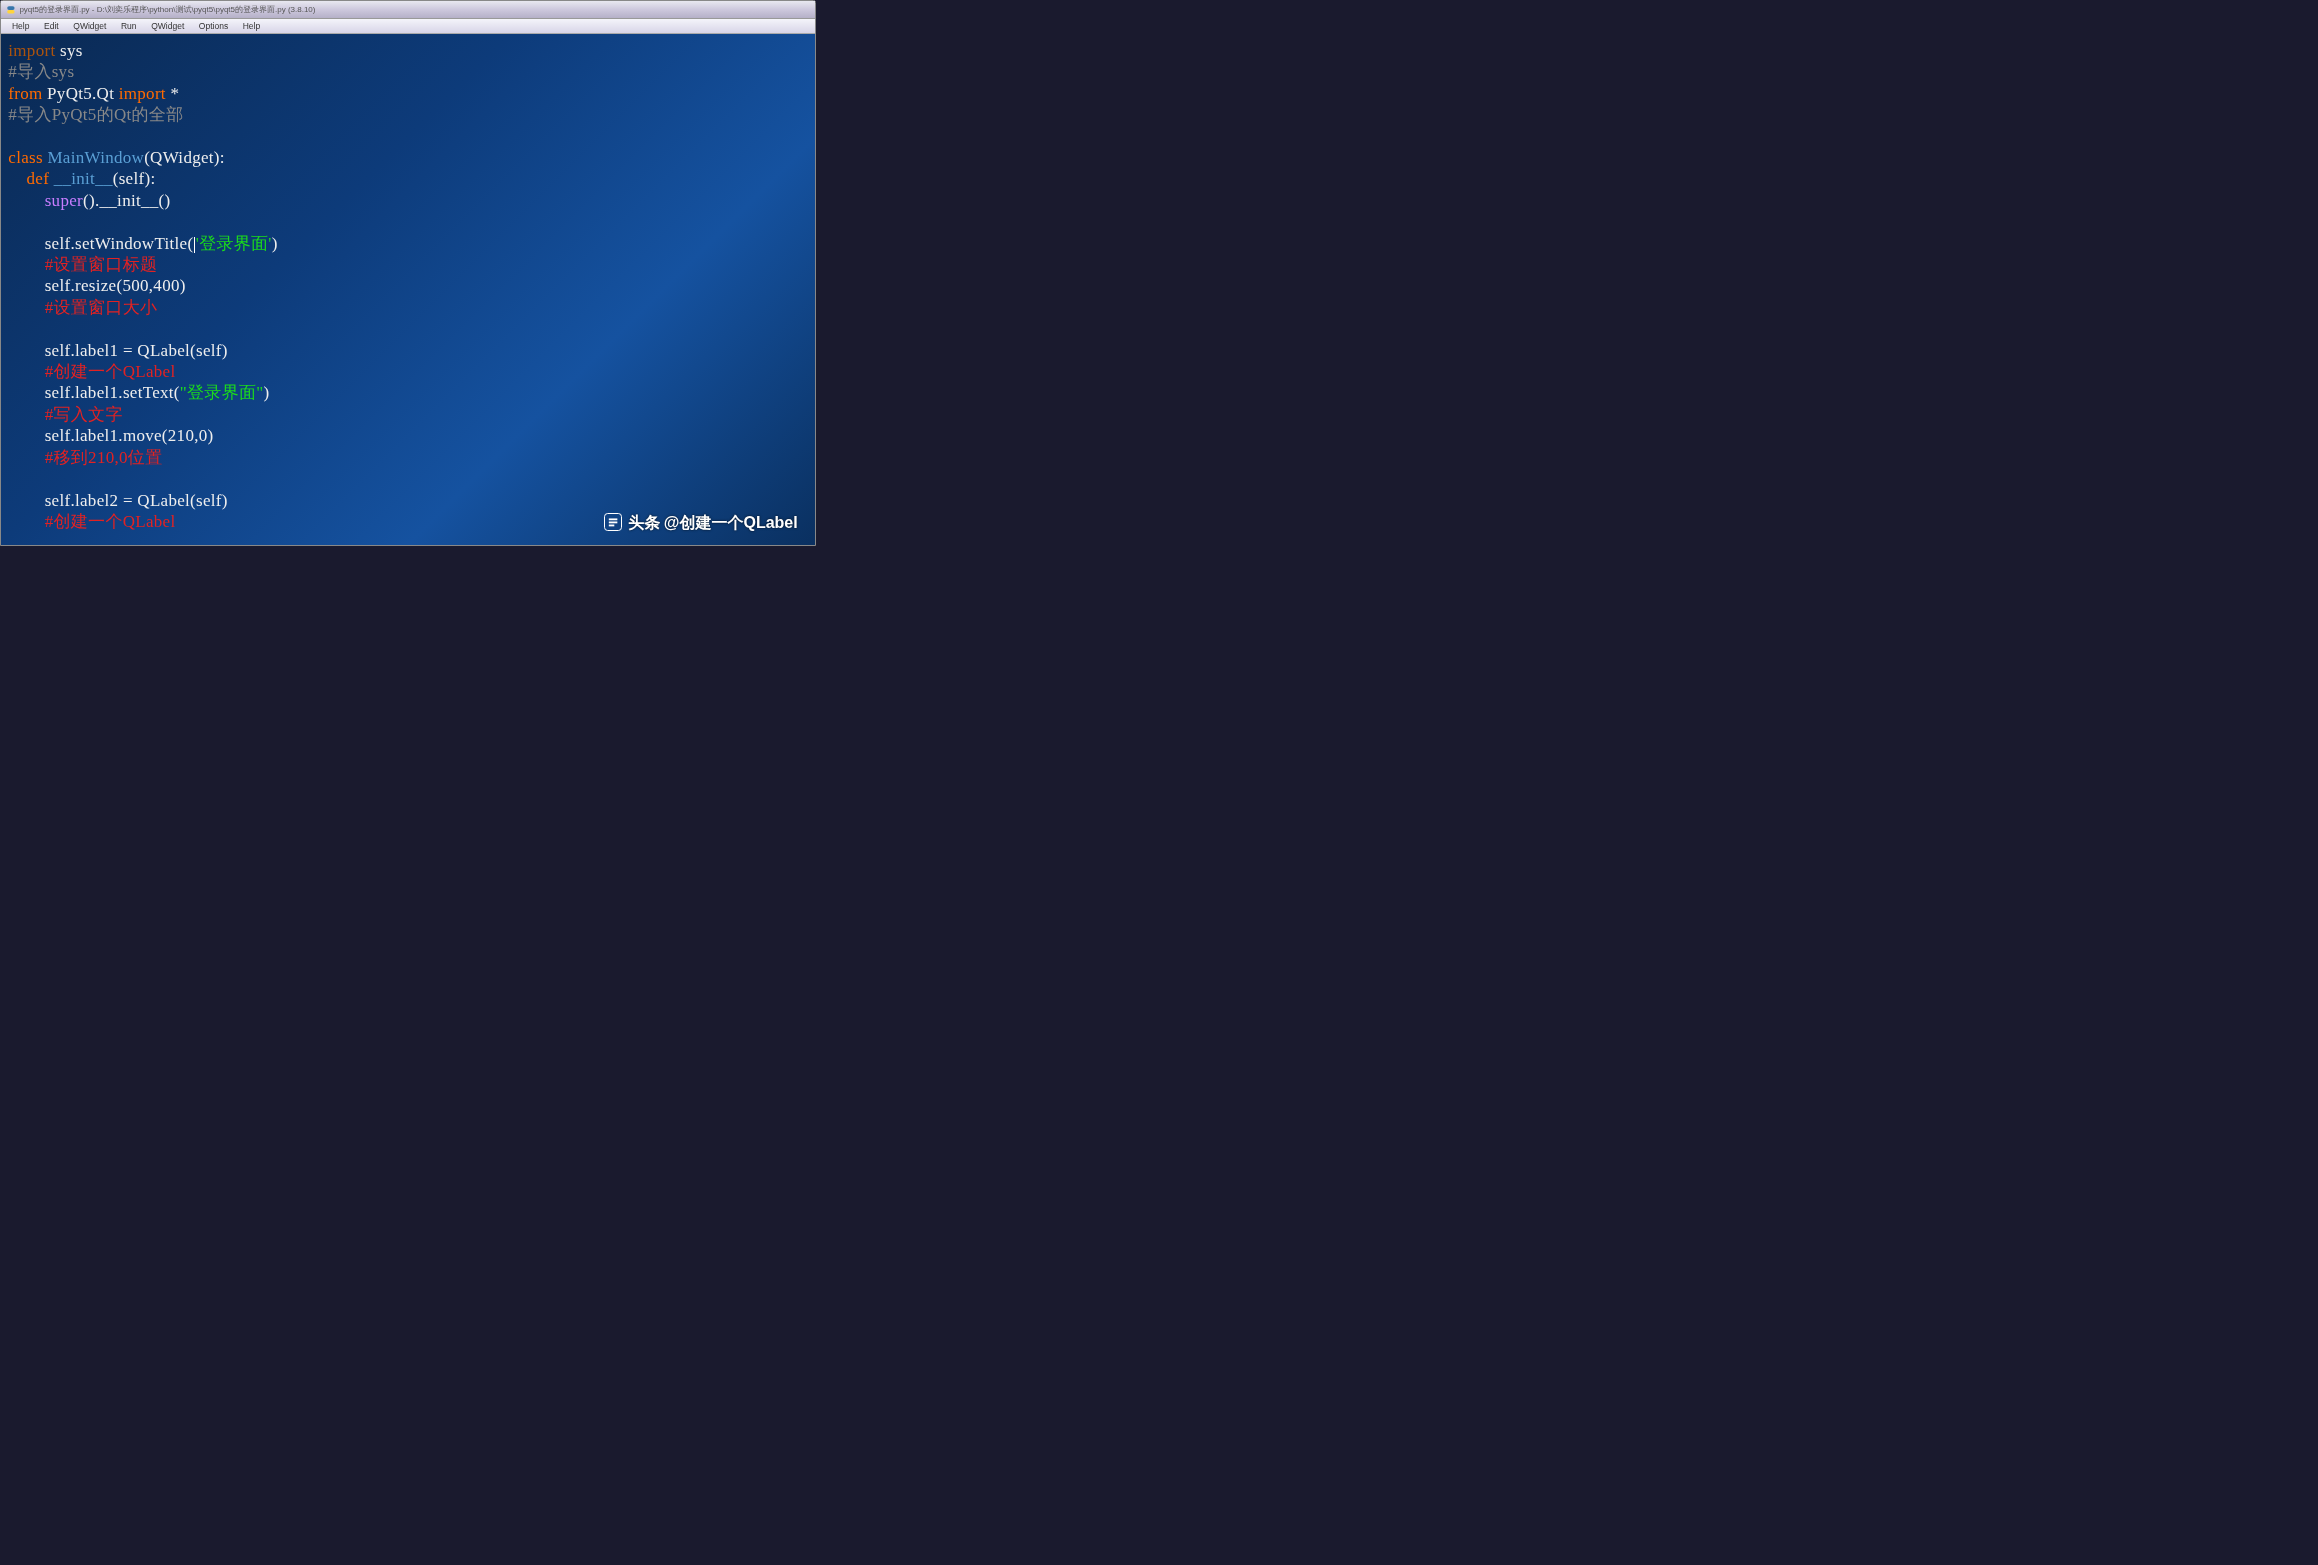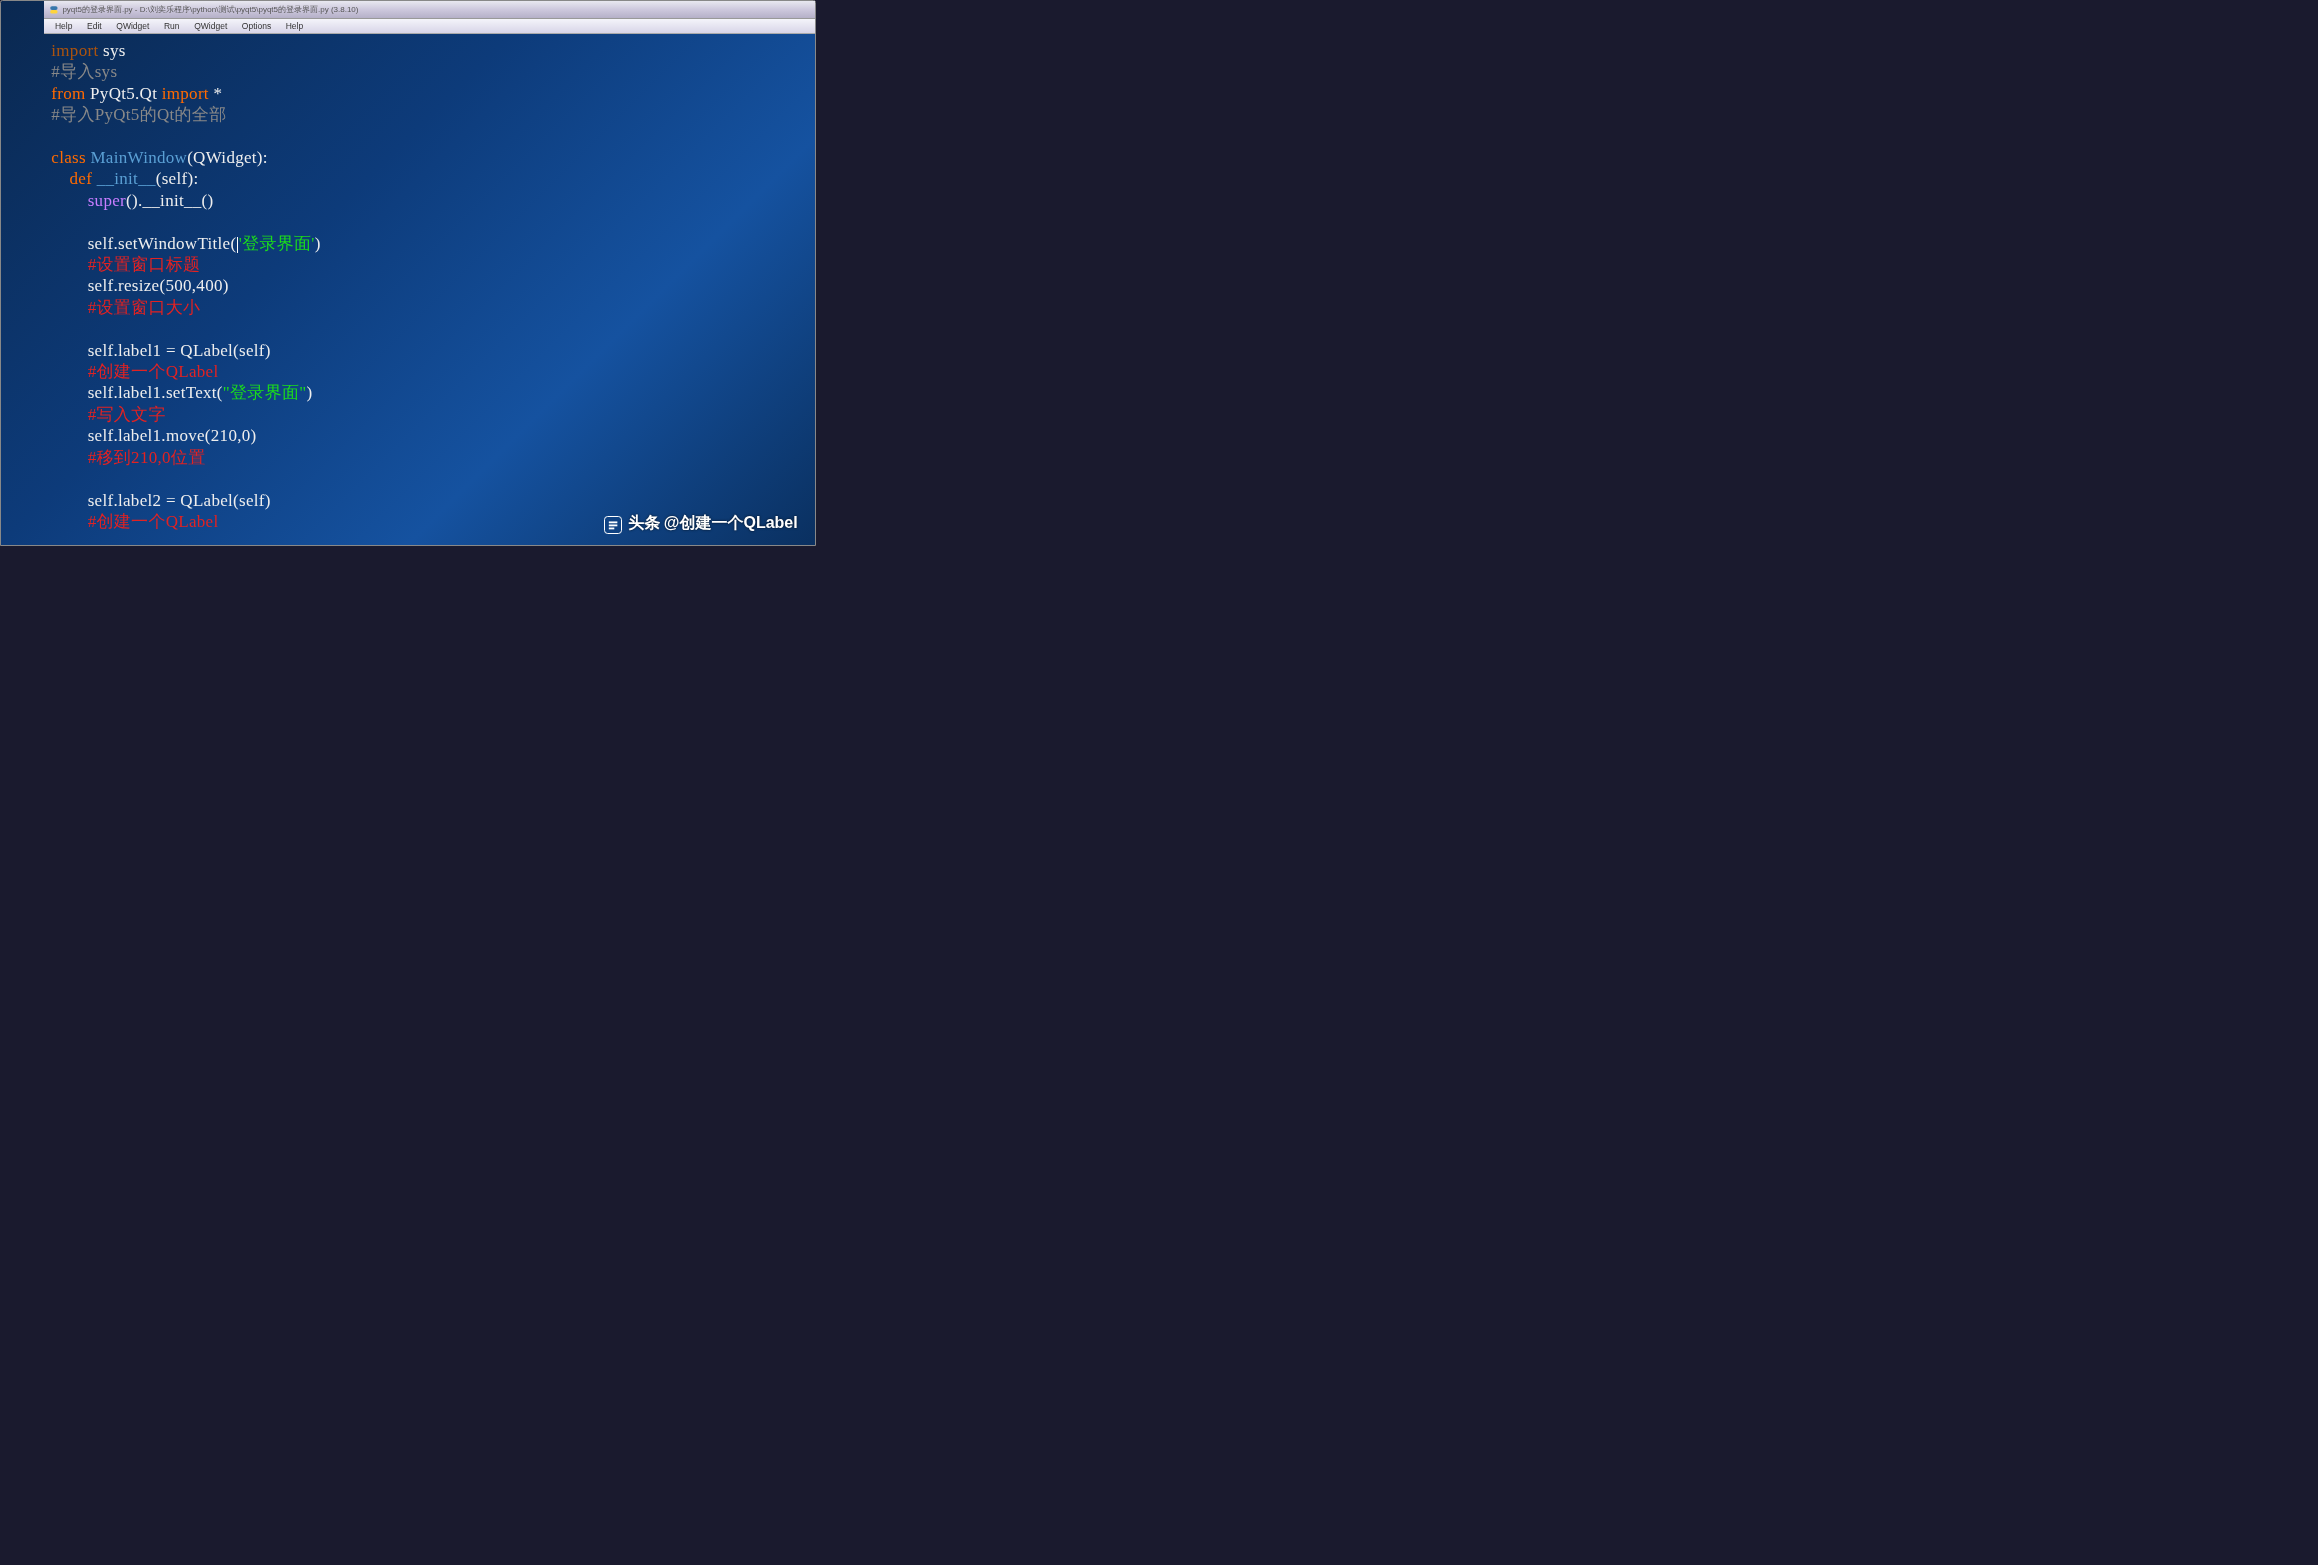--- a/index.html
+++ b/index.html
@@ -12,21 +12,20 @@
       position: relative;
     }
     .window {
       width: 100%;
       height: 100%;
       background: linear-gradient(135deg, #0a2850 0%, #0d3b7a 40%, #1552a0 70%, #0a3060 100%);
       border: 1.2px solid #888;
       border-radius: 2.4px 2.4px 0 0;
       display: flex;
       flex-direction: column;
-      padding-left: 43px;
     }
     .titlebar {
       height: 18.3px;
       background: linear-gradient(to bottom, #e8e8f0 0%, #cdc8dd 50%, #b5b0c8 100%);
       display: flex;
       align-items: center;
       padding: 0 4.9px;
       font-size: 8px;
       color: #555;
       border-bottom: 0.6px solid #999;
@@ -80,21 +79,21 @@
       height: 16px;
       background: #fff;
       vertical-align: text-bottom;
       margin: 0 0.6px;
     }
     .watermark {
       position: absolute;
       bottom: 12.2px;
       right: 18.3px;
       display: flex;
-      align-items: flex-end;
+      align-items: flex-start;
       color: #fff;
       font-family: "Microsoft YaHei", sans-serif;
       font-size: 16px;
       font-weight: bold;
       text-shadow: 0 0 2.4px rgba(0,0,0,0.8);
       padding-left: 44px;
     }
     .watermark .logo {
       width: 18.3px;
       height: 18.3px;

